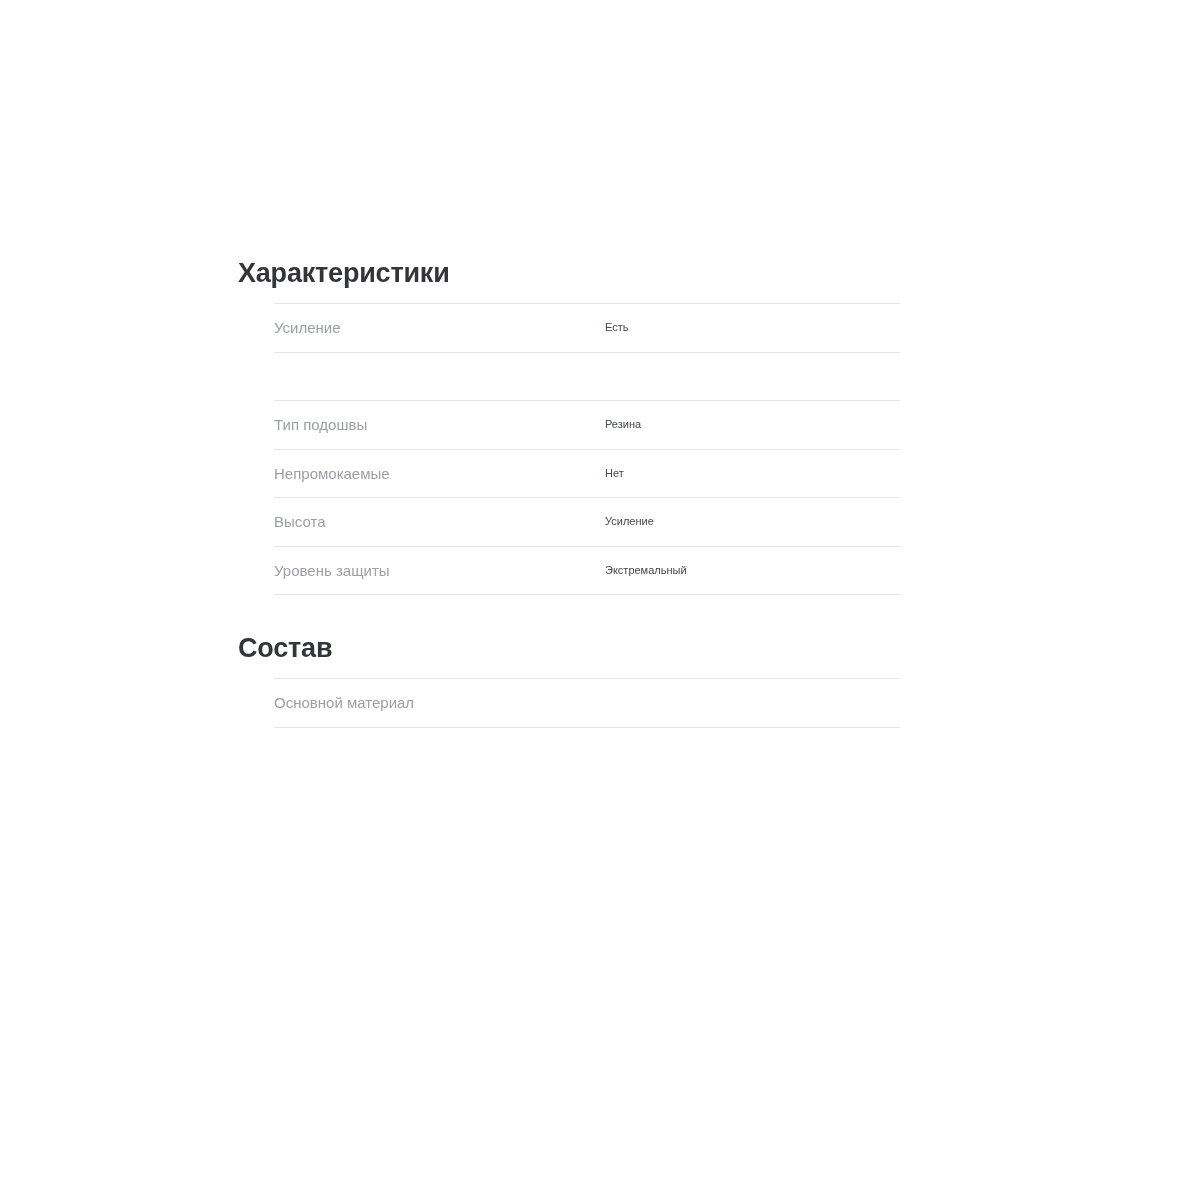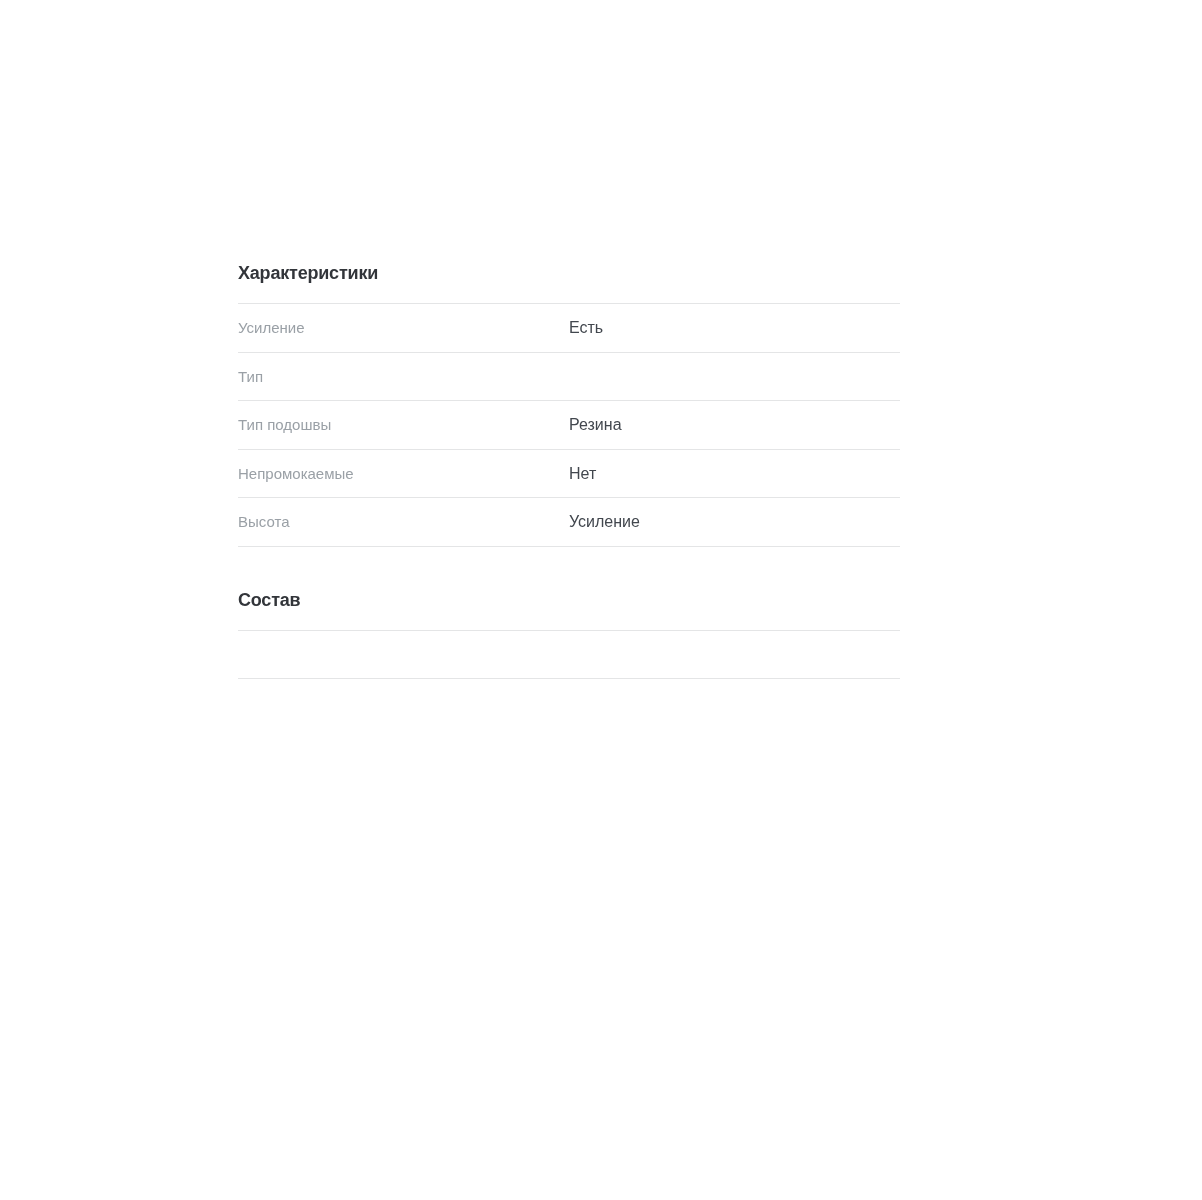--- a/index.html
+++ b/index.html
@@ -24,79 +24,84 @@
     width: 662px;
   }
   .spec-section {
     display: block;
   }
   .spec-section + .spec-section {
     margin-top: 40px;
   }
   .section-title {
     margin: 0 0 17px 0;
-    font-size: 18px;
+    font-size: 27px;
     line-height: 26px;
     font-weight: 700;
     letter-spacing: -0.2px;
     color: #32353a;
     font-family: "Liberation Sans", sans-serif;
   }
   .spec-table {
     border-top: 1px solid #e4e5e6;
+    margin-left: 36px;
   }
   .spec-row {
     display: flex;
     align-items: center;
     height: 47.5px;
     border-bottom: 1px solid #e4e5e6;
   }
   .spec-label {
     flex: 0 0 331px;
     font-size: 15px;
     line-height: 19px;
     color: #9aa0a6;
   }
   .spec-value {
     flex: 1 1 auto;
-    font-size: 16px;
+    font-size: 11px;
     line-height: 19px;
     color: #42474e;
   }
 </style>
 </head>
 <body>
 
 <div class="page">
   <div class="content" id="sections-root">
       <section class="spec-section">
         <h2 class="section-title">Характеристики</h2>
         <div class="spec-table">
           <div class="spec-row">
             <span class="spec-label">Усиление</span>
             <span class="spec-value">Есть</span>
           </div>
           <div class="spec-row">
-            <span class="spec-label">Тип</span>
           </div>
           <div class="spec-row">
             <span class="spec-label">Тип подошвы</span>
             <span class="spec-value">Резина</span>
           </div>
           <div class="spec-row">
             <span class="spec-label">Непромокаемые</span>
             <span class="spec-value">Нет</span>
           </div>
           <div class="spec-row">
             <span class="spec-label">Высота</span>
             <span class="spec-value">Усиление</span>
           </div>
+          <div class="spec-row">
+            <span class="spec-label">Уровень защиты</span>
+            <span class="spec-value">Экстремальный</span>
+          </div>
         </div>
       </section>
       <section class="spec-section">
         <h2 class="section-title">Состав</h2>
         <div class="spec-table">
           <div class="spec-row">
+            <span class="spec-label">Основной материал</span>
           </div>
         </div>
       </section>
     </div>
 </div>
 
 </body></html>

